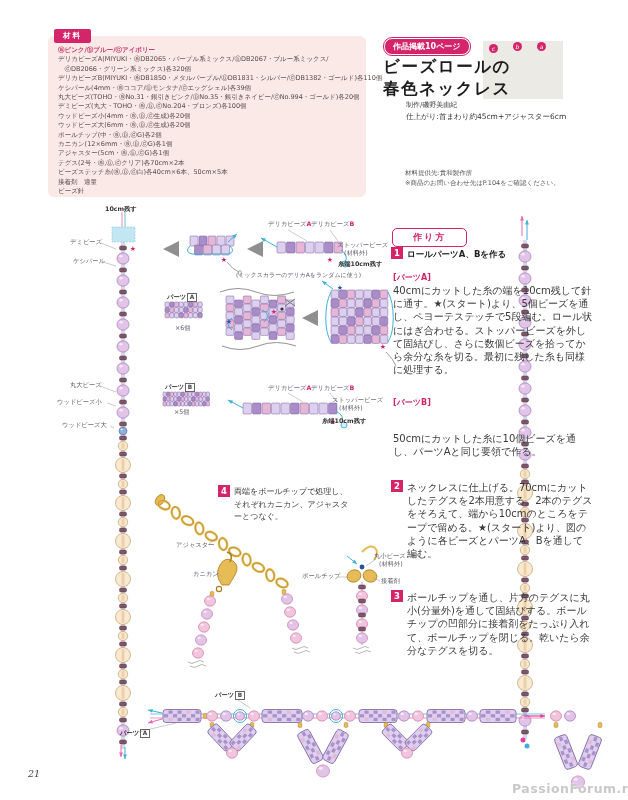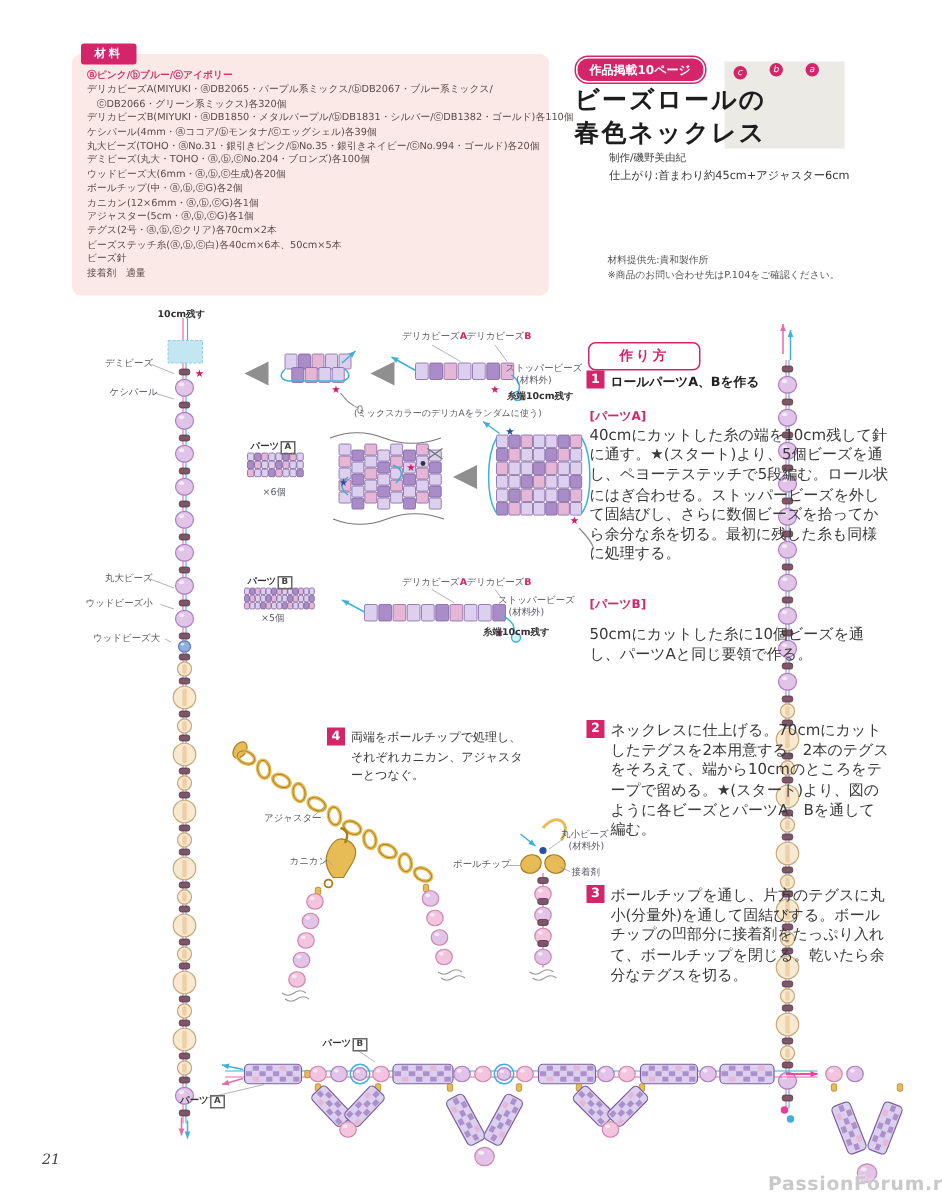--- a/index.html
+++ b/index.html
@@ -757,49 +757,50 @@
   <div class="mat-box"></div>
   <div class="mat-tab">材料</div>
   <div class="mat-list">
       <div>ⓐピンク/ⓑブルー/ⓒアイボリー</div>
       <div>デリカビーズA(MIYUKI・ⓐDB2065・パープル系ミックス/ⓑDB2067・ブルー系ミックス/</div>
       <div>　ⓒDB2066・グリーン系ミックス)各320個</div>
       <div>デリカビーズB(MIYUKI・ⓐDB1850・メタルパープル/ⓑDB1831・シルバー/ⓒDB1382・ゴールド)各110個</div>
       <div>ケシパール(4mm・ⓐココア/ⓑモンタナ/ⓒエッグシェル)各39個</div>
       <div>丸大ビーズ(TOHO・ⓐNo.31・銀引きピンク/ⓑNo.35・銀引きネイビー/ⓒNo.994・ゴールド)各20個</div>
       <div>デミビーズ(丸大・TOHO・ⓐ,ⓑ,ⓒNo.204・ブロンズ)各100個</div>
+      <div>ウッドビーズ小(4mm・ⓐ,ⓑ,ⓒ生成)各20個</div>
       <div>ウッドビーズ大(6mm・ⓐ,ⓑ,ⓒ生成)各20個</div>
       <div>ボールチップ(中・ⓐ,ⓑ,ⓒG)各2個</div>
       <div>カニカン(12×6mm・ⓐ,ⓑ,ⓒG)各1個</div>
       <div>アジャスター(5cm・ⓐ,ⓑ,ⓒG)各1個</div>
       <div>テグス(2号・ⓐ,ⓑ,ⓒクリア)各70cm×2本</div>
       <div>ビーズステッチ糸(ⓐ,ⓑ,ⓒ白)各40cm×6本、50cm×5本</div>
+      <div>接着剤　適量</div>
       <div>ビーズ針</div>
-      <div>接着剤　適量</div>
     </div>
 
   <div class="badge">作品掲載10ページ</div>
   <div class="title-l" style="top:78px;">春色ネックレス</div>
   <div class="title-l" style="top:56px;">ビーズロールの</div>
   <div class="small-t" style="left:384px;top:100px;font-size:7px;color:#444;">制作/磯野美由紀</div>
   <div class="small-t" style="left:384px;top:112px;font-size:7.5px;color:#333;">仕上がり:首まわり約45cm+アジャスター6cm</div>
   <div class="photo"></div>
   <div class="photo-lab" style="left:489px;top:44px;">c</div>
   <div class="photo-lab" style="left:513px;top:42px;">b</div>
   <div class="photo-lab" style="left:537px;top:42px;">a</div>
   <div class="small-t" style="left:383px;top:169px;font-size:6.5px;color:#555;">材料提供先:貴和製作所</div>
   <div class="small-t" style="left:383px;top:179px;font-size:6.5px;color:#555;">※商品のお問い合わせ先はP.104をご確認ください。</div>
 
   <div class="howto-head">作り方</div>
   <div class="stepnum" style="left:391px;top:247px;">1</div>
   <div class="steptitle" style="left:407px;top:249px;">ロールパーツA、Bを作る</div>
   <div class="seclab" style="left:393px;top:272px;">[パーツA]</div>
   <div class="body-t" style="left:393px;top:284px;width:201px;">40cmにカットした糸の端を10cm残して針に通す。★(スタート)より、5個ビーズを通し、ペヨーテステッチで5段編む。ロール状にはぎ合わせる。ストッパービーズを外して固結びし、さらに数個ビーズを拾ってから余分な糸を切る。最初に残した糸も同様に処理する。</div>
   <div class="seclab" style="left:393px;top:397px;">[パーツB]</div>
-  <div class="body-t" style="left:393px;top:417px;width:201px;">50cmにカットした糸に10個ビーズを通し、パーツAと同じ要領で作る。</div>
+  <div class="body-t" style="left:393px;top:432px;width:201px;">50cmにカットした糸に10個ビーズを通し、パーツAと同じ要領で作る。</div>
   <div class="stepnum" style="left:391px;top:480px;">2</div>
   <div class="body-t" style="left:407px;top:481px;width:186px;">ネックレスに仕上げる。70cmにカットしたテグスを2本用意する。2本のテグスをそろえて、端から10cmのところをテープで留める。★(スタート)より、図のように各ビーズとパーツA、Bを通して編む。</div>
   <div class="stepnum" style="left:391px;top:590px;">3</div>
   <div class="body-t" style="left:407px;top:591px;width:186px;">ボールチップを通し、片方のテグスに丸小(分量外)を通して固結びする。ボールチップの凹部分に接着剤をたっぷり入れて、ボールチップを閉じる。乾いたら余分なテグスを切る。</div>
   <div class="stepnum" style="left:218px;top:485px;">4</div>
   <div class="body-t" style="left:234px;top:486px;width:118px;font-size:8px;line-height:12.5px;">両端をボールチップで処理し、それぞれカニカン、アジャスターとつなぐ。</div>
 
   <div class="lbl lbl-bold" style="left:105px;top:205px;">10cm残す</div>
   <div class="lbl" style="left:70px;top:238px;">デミビーズ</div>
   <div class="lbl" style="left:73px;top:257px;">ケシパール</div>

